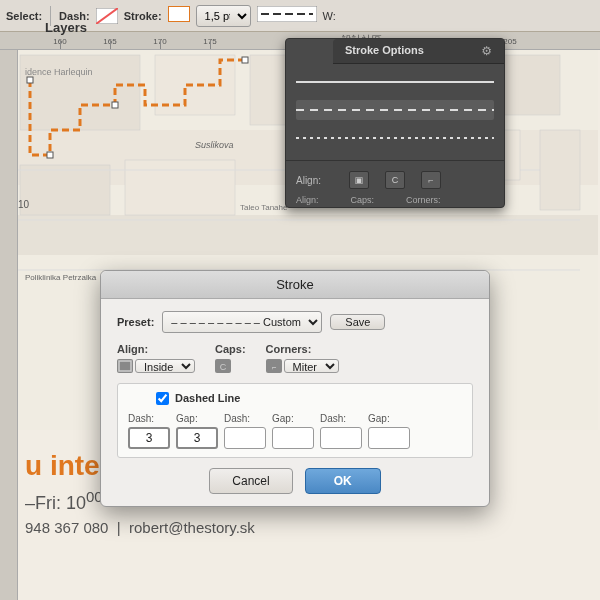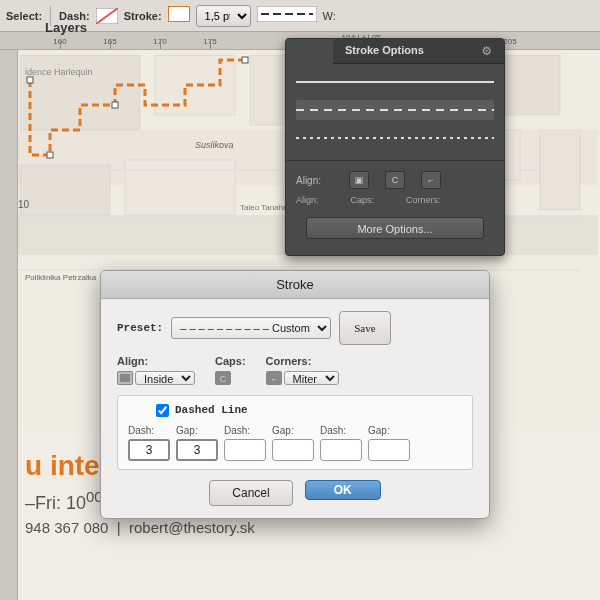--- a/index.html
+++ b/index.html
@@ -256,47 +256,45 @@
       display: flex;
       align-items: center;
       margin-bottom: 10px;
       gap: 8px;
     }
 
     .dialog-label {
       font-size: 11px;
       color: #333;
       font-weight: bold;
-      font-family: Liberation Mono, monospace;
     }
 
     .dialog-select {
       height: 22px;
       font-size: 11px;
       background: linear-gradient(to bottom, #f8f7f5, #e8e6e2);
       border: 1px solid #999;
       border-radius: 3px;
       padding: 0 4px;
       color: #222;
     }
 
     .dialog-preset-select {
       width: 160px;
     }
 
     .dialog-save-btn {
-      height: 34px;
+      height: 16px;
       padding: 0 14px;
       background: linear-gradient(to bottom, #f0eeec, #dedad4);
       border: 1px solid #999;
       border-radius: 4px;
       font-size: 11px;
       cursor: pointer;
       color: #222;
-      font-family: Liberation Serif, serif;
     }
 
     .dialog-section {
       display: flex;
       gap: 20px;
       margin-bottom: 10px;
     }
 
     .dialog-section-col {
       display: flex;
@@ -382,21 +380,21 @@
       padding: 0 22px;
       background: linear-gradient(to bottom, #f0eeec, #dedad4);
       border: 1px solid #999;
       border-radius: 4px;
       font-size: 12px;
       cursor: pointer;
       color: #222;
     }
 
     .ok-btn {
-      height: 20px;
+      height: 26px;
       padding: 0 28px;
       background: linear-gradient(to bottom, #6fa8dc, #4a88c4);
       border: 1px solid #2a68a4;
       border-radius: 4px;
       font-size: 12px;
       cursor: pointer;
       color: white;
       font-weight: bold;
     }
 
@@ -599,23 +597,20 @@
     <div class="icon-box" style="margin-left:8px;">C</div>
     <div class="icon-box" style="margin-left:8px;">⌐</div>
   </div>
 
   <div style="display:flex;align-items:center;padding:0 10px 2px;gap:32px;">
     <span style="font-size:9px;color:#aaa;">Align:</span>
     <span style="font-size:9px;color:#aaa;">Caps:</span>
     <span style="font-size:9px;color:#aaa;">Corners:</span>
   </div>
 
-  <div style="padding:6px 10px 8px;">
-    <div class="more-options-btn">More Options...</div>
-  </div>
 </div>
 
 <div class="stroke-dialog">
   <div class="dialog-titlebar">
     <span class="dialog-title">Stroke</span>
   </div>
 
   <div class="dialog-body">
 
     <div class="dialog-row">

